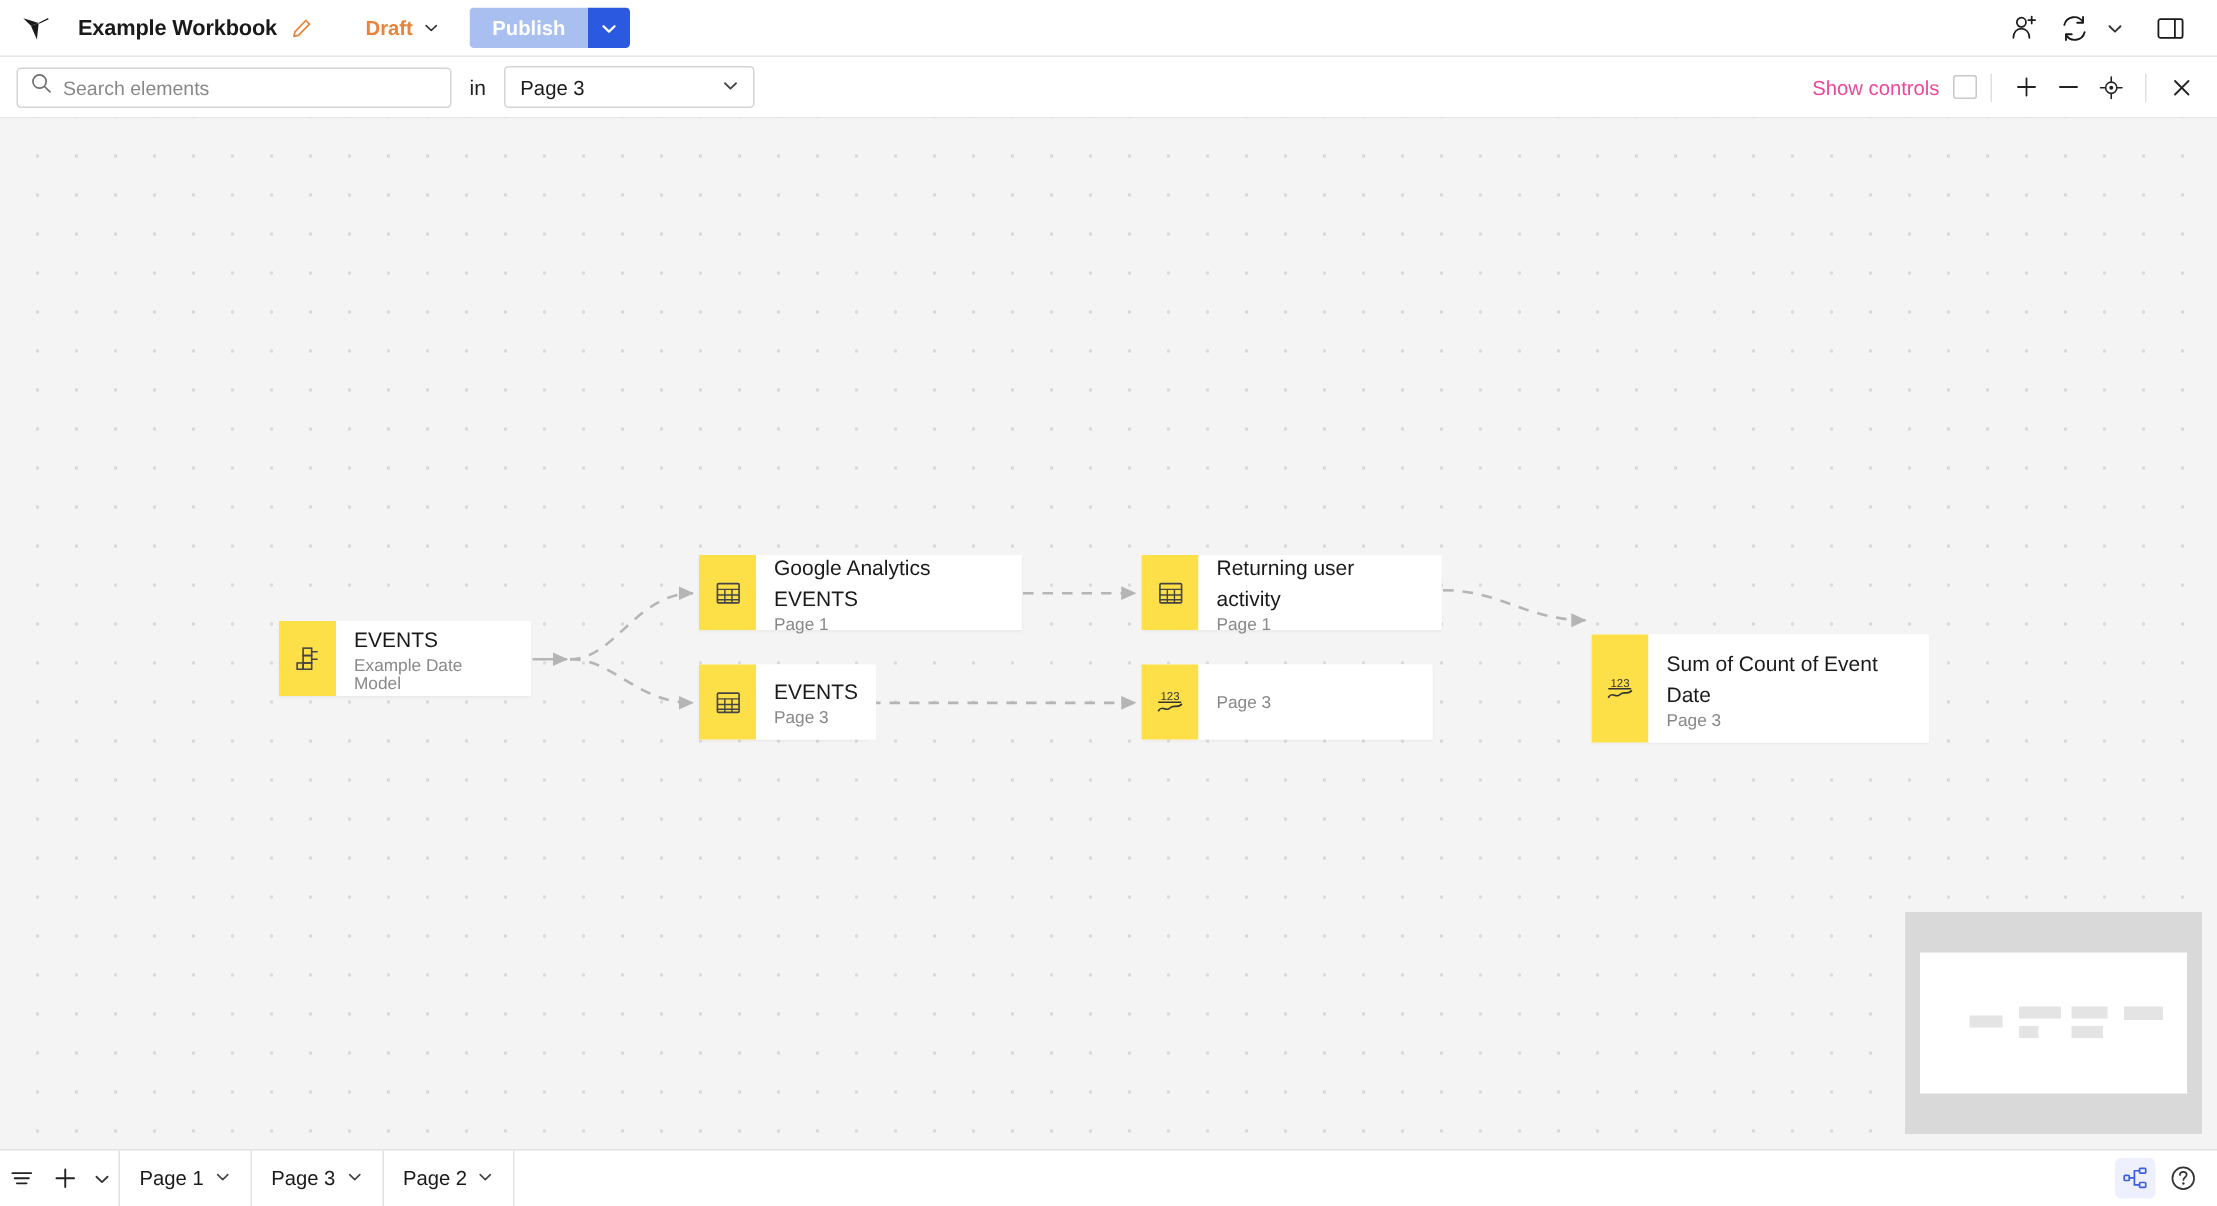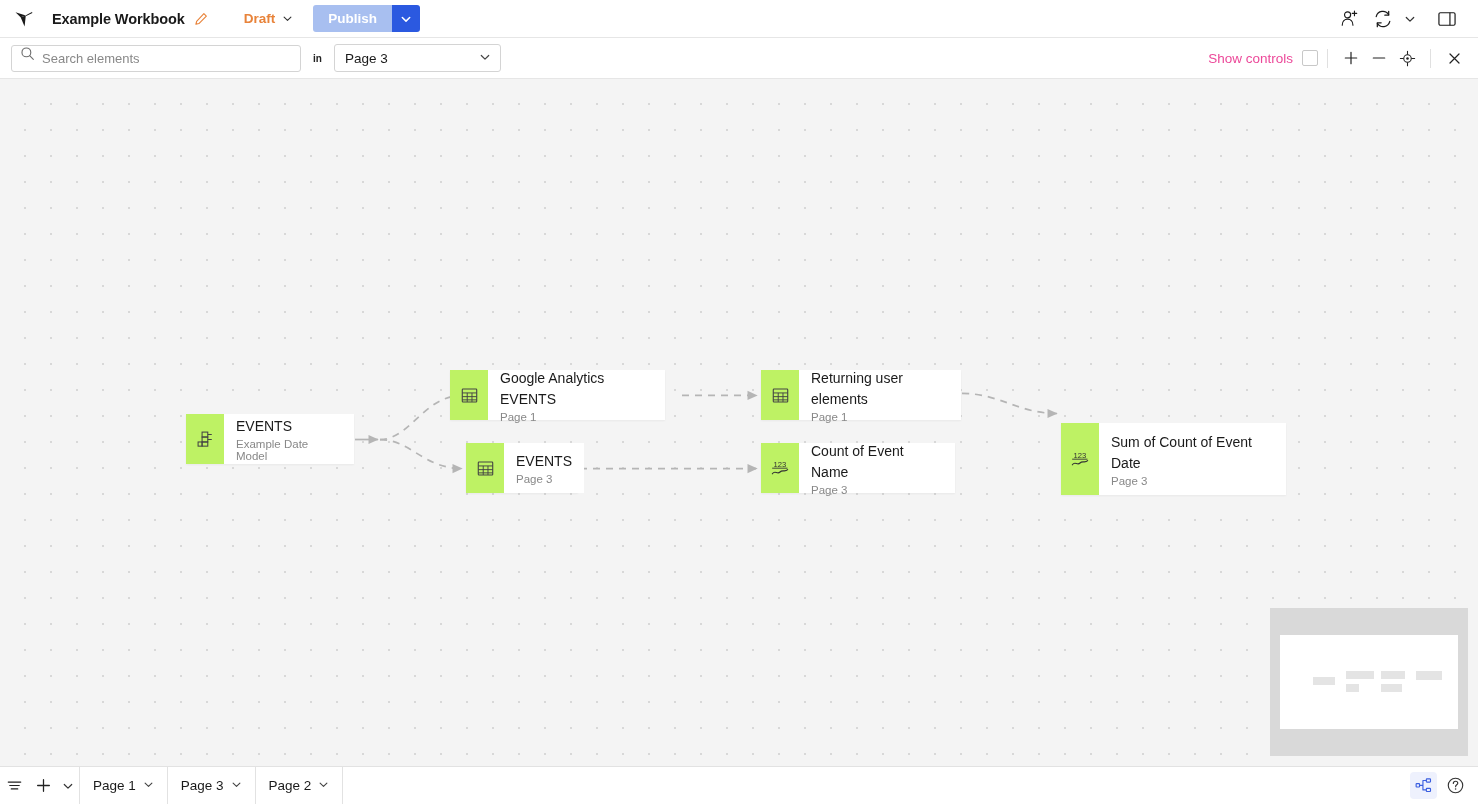--- a/index.html
+++ b/index.html
@@ -54,30 +54,30 @@
   .searchbar {
     height: 41px; flex: 0 0 41px;
     display: flex; align-items: center;
     background: #ffffff;
     border-bottom: 1px solid #e6e6e6;
     padding: 0 10px 0 11px;
   }
   .search-field {
     width: 290px; height: 27px;
     border: 1px solid #d4d4d4; border-radius: 3px;
-    display: flex; padding: 0 8px; gap: 7px;
+    display: flex; align-items: center; padding: 0 8px; gap: 7px;
     background: #fff;
   }
   .search-field input {
     border: none; outline: none; flex: 1 1 auto;
     font-family: inherit; font-size: 13px; color: #333;
     background: transparent;
   }
   .search-field input::placeholder { color: #888; }
-  .in-label { font-size: 10px; font-weight: bold; color: #222; margin: 0 12px; }
+  .in-label { font-size: 14px; font-weight: normal; color: #222; margin: 0 12px; }
   .page-select {
     width: 167px; height: 28px;
     border: 1px solid #d4d4d4; border-radius: 3px;
     display: flex; align-items: center; justify-content: space-between;
     padding: 0 9px 0 10px; cursor: pointer; background: #fff;
   }
   .page-select span { font-size: 13.5px; color: #1a1a1a; }
   .sb-spacer { flex: 1 1 auto; }
   .sb-right { display: flex; align-items: center; }
   .show-controls-label { font-size: 13.5px; color: #ec4899; margin-right: 9px; }
@@ -101,21 +101,21 @@
     overflow: hidden;
   }
   .edges { position: absolute; inset: 0; width: 100%; height: 100%; pointer-events: none; }
 
   .node {
     position: absolute; display: flex; align-items: stretch;
     background: #ffffff;
     box-shadow: 0 1px 2px rgba(0,0,0,0.05);
   }
   .node-icon {
-    width: 38px; flex: 0 0 38px; background: #bef264;
+    width: 38px; flex: 0 0 38px; background: #fde047;
     display: flex; align-items: center; justify-content: center;
   }
   .node-body {
     flex: 1 1 auto; background: #ffffff;
     padding: 9px 12px 9px 12px;
     display: flex; flex-direction: column; justify-content: center;
   }
   .node-title { font-size: 14px; color: #1a1a1a; line-height: 1.5; }
   .node-sub { font-size: 11.5px; color: #888; margin-top: 1px; }
 
@@ -310,21 +310,21 @@
           <rect x="6.4" y="12.6" width="6.0" height="4.4" fill="none" stroke="#444" stroke-width="1.1"></rect>
           <path d="M12.4 4.8 L16.6 4.8 M12.4 10.0 L16.6 10.0" stroke="#444" stroke-width="1.1"></path>
         </svg>
       </div>
       <div class="node-body">
         <div class="node-title">EVENTS</div>
         <div class="node-sub">Example Date Model</div>
       </div>
     </div>
 
-    <div class="node" style="left:450px; top:291px; width:215px; height:50px;">
+    <div class="node" style="left:466px; top:291px; width:215px; height:50px;">
       <div class="node-icon">
         <svg width="19" height="19" viewBox="0 0 20 20">
           <rect x="2.4" y="3.2" width="15.2" height="13.6" rx="0.8" fill="none" stroke="#444" stroke-width="1.15"></rect>
           <path d="M2.4 7.3 L17.6 7.3 M2.4 11.2 L17.6 11.2 M2.4 14.6 L17.6 14.6 M7.6 7.3 L7.6 16.8 M12.6 7.3 L12.6 16.8" stroke="#444" stroke-width="1.0"></path>
         </svg>
       </div>
       <div class="node-body">
         <div class="node-title">Google Analytics EVENTS</div>
         <div class="node-sub">Page 1</div>
       </div>
@@ -344,35 +344,34 @@
     </div>
 
     <div class="node" style="left:761px; top:291px; width:200px; height:50px;">
       <div class="node-icon">
         <svg width="19" height="19" viewBox="0 0 20 20">
           <rect x="2.4" y="3.2" width="15.2" height="13.6" rx="0.8" fill="none" stroke="#444" stroke-width="1.15"></rect>
           <path d="M2.4 7.3 L17.6 7.3 M2.4 11.2 L17.6 11.2 M2.4 14.6 L17.6 14.6 M7.6 7.3 L7.6 16.8 M12.6 7.3 L12.6 16.8" stroke="#444" stroke-width="1.0"></path>
         </svg>
       </div>
       <div class="node-body">
-        <div class="node-title">Returning user elements</div>
+        <div class="node-title">Returning user activity</div>
         <div class="node-sub">Page 1</div>
       </div>
     </div>
 
     <div class="node" style="left:761px; top:364px; width:194px; height:50px;">
       <div class="node-icon">
         <svg width="22" height="20" viewBox="0 0 24 22">
           <text x="12" y="9.6" font-family="Liberation Sans, sans-serif" font-size="8.4" fill="#333" text-anchor="middle">123</text>
           <path d="M3.4 11.2 L20.2 11.2" stroke="#333" stroke-width="1.0"></path>
           <path d="M3.6 17.4 C 6.4 12.8 9.0 18.6 12.0 15.4 C 14.8 12.4 17.4 16.0 20.4 12.8" fill="none" stroke="#333" stroke-width="1.25" stroke-linecap="round"></path>
         </svg>
       </div>
       <div class="node-body">
-        <div class="node-title">Count of Event Name</div>
         <div class="node-sub">Page 3</div>
       </div>
     </div>
 
     <div class="node" style="left:1061px; top:344px; width:225px; height:72px;">
       <div class="node-icon">
         <svg width="22" height="20" viewBox="0 0 24 22">
           <text x="12" y="9.6" font-family="Liberation Sans, sans-serif" font-size="8.4" fill="#333" text-anchor="middle">123</text>
           <path d="M3.4 11.2 L20.2 11.2" stroke="#333" stroke-width="1.0"></path>
           <path d="M3.6 17.4 C 6.4 12.8 9.0 18.6 12.0 15.4 C 14.8 12.4 17.4 16.0 20.4 12.8" fill="none" stroke="#333" stroke-width="1.25" stroke-linecap="round"></path>

